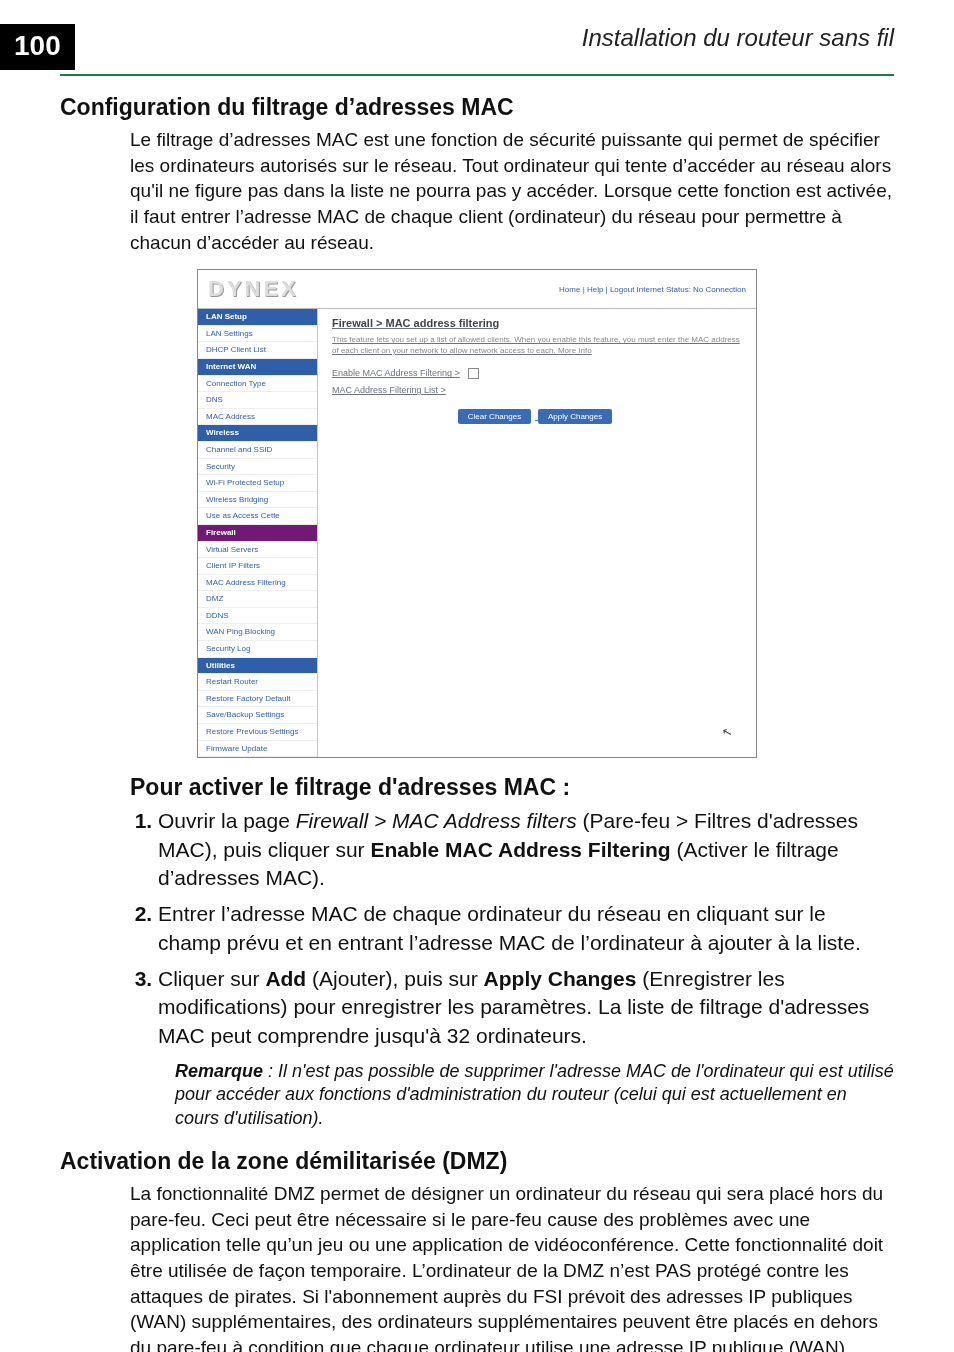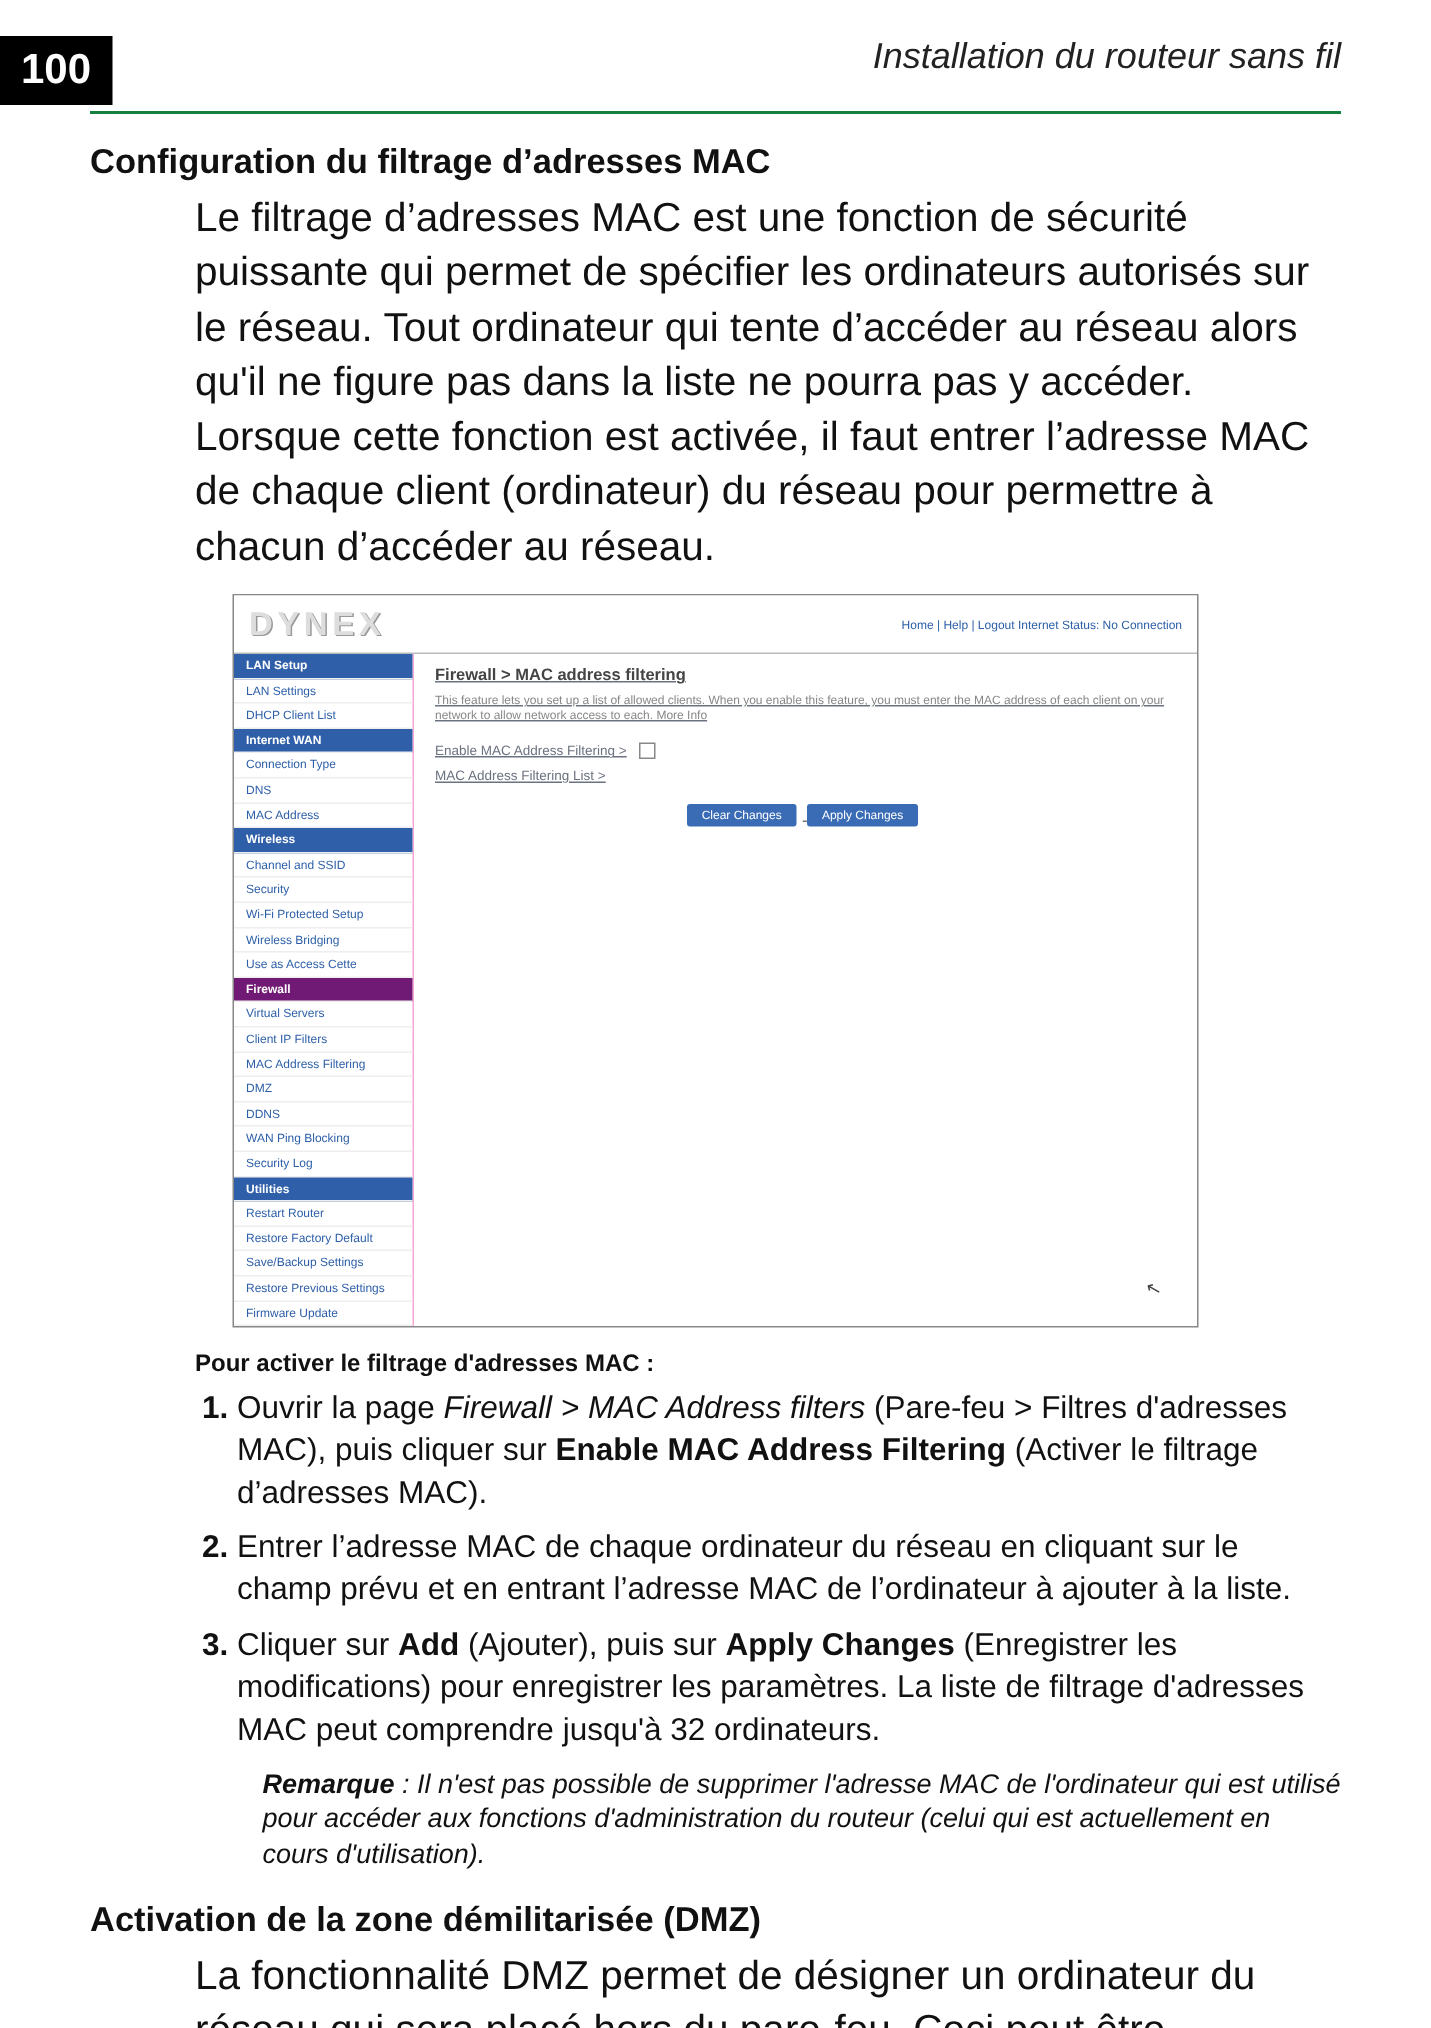--- a/index.html
+++ b/index.html
@@ -39,27 +39,27 @@
     font-size: 24px;
     color: #222;
   }
   h2.section {
     font-size: 23px;
     font-weight: 700;
     margin: 18px 0 6px 0;
   }
   .body-block {
     margin-left: 70px;
-    font-size: 27px;
+    font-size: 19px;
     line-height: 1.35;
     margin-bottom: 14px;
   }
   .steps-title {
     margin-left: 70px;
-    font-size: 16px;
+    font-size: 23px;
     font-weight: 700;
     margin-top: 12px;
     margin-bottom: 6px;
   }
   ol.steps {
     margin: 0 0 10px 70px;
     padding-left: 28px;
     font-size: 21px;
     line-height: 1.35;
   }
@@ -71,21 +71,21 @@
     font-style: italic;
     line-height: 1.3;
     margin-bottom: 14px;
   }
   .remark .label { font-weight: 700; font-style: italic; }
   .bold { font-weight: 700; }
   .italic { font-style: italic; }
 
   
   .router {
-    width: 644px;
+    width: 560px;
     margin: 10px auto 16px auto;
     border: 1px solid #888;
     background: #fff;
     font-size: 10px;
     color: #6b7280;
   }
   .router-top {
     display: flex;
     align-items: center;
     justify-content: space-between;

